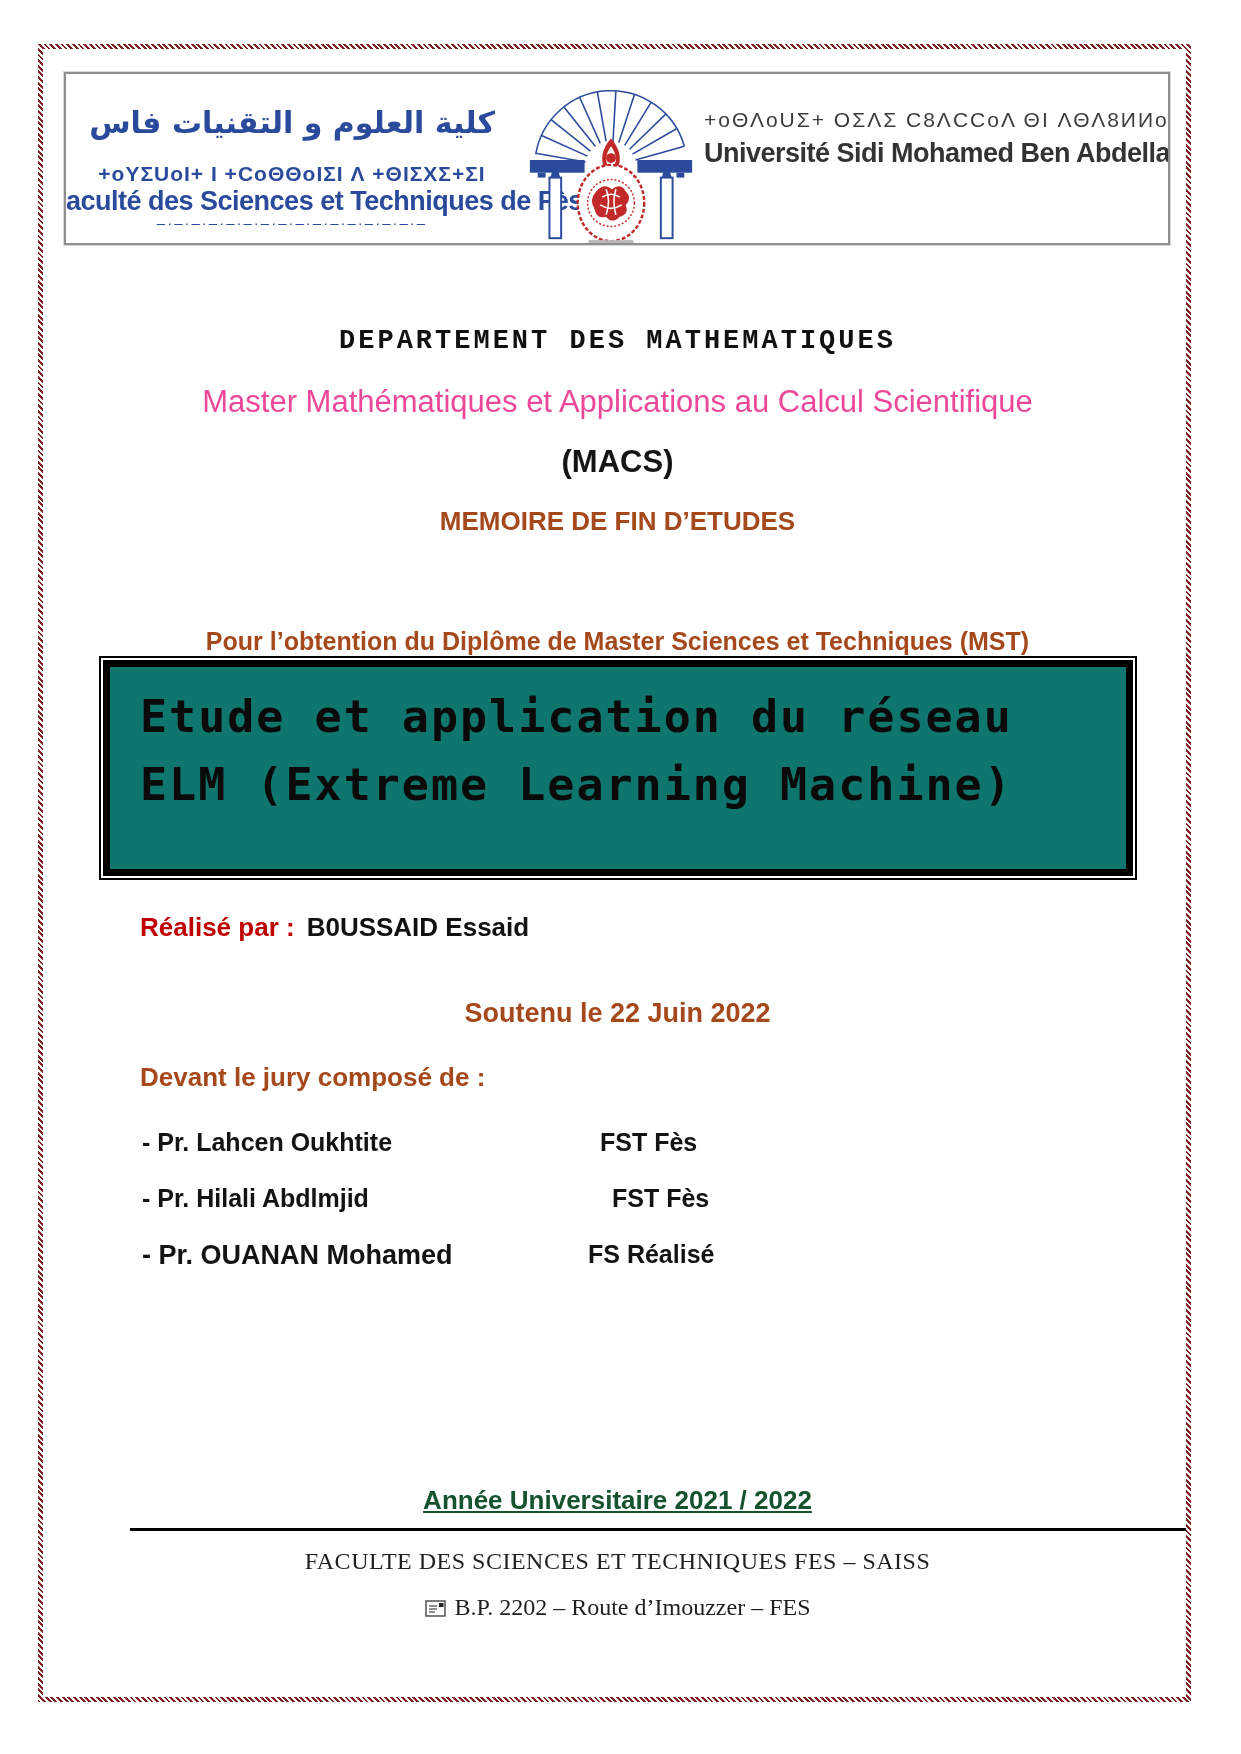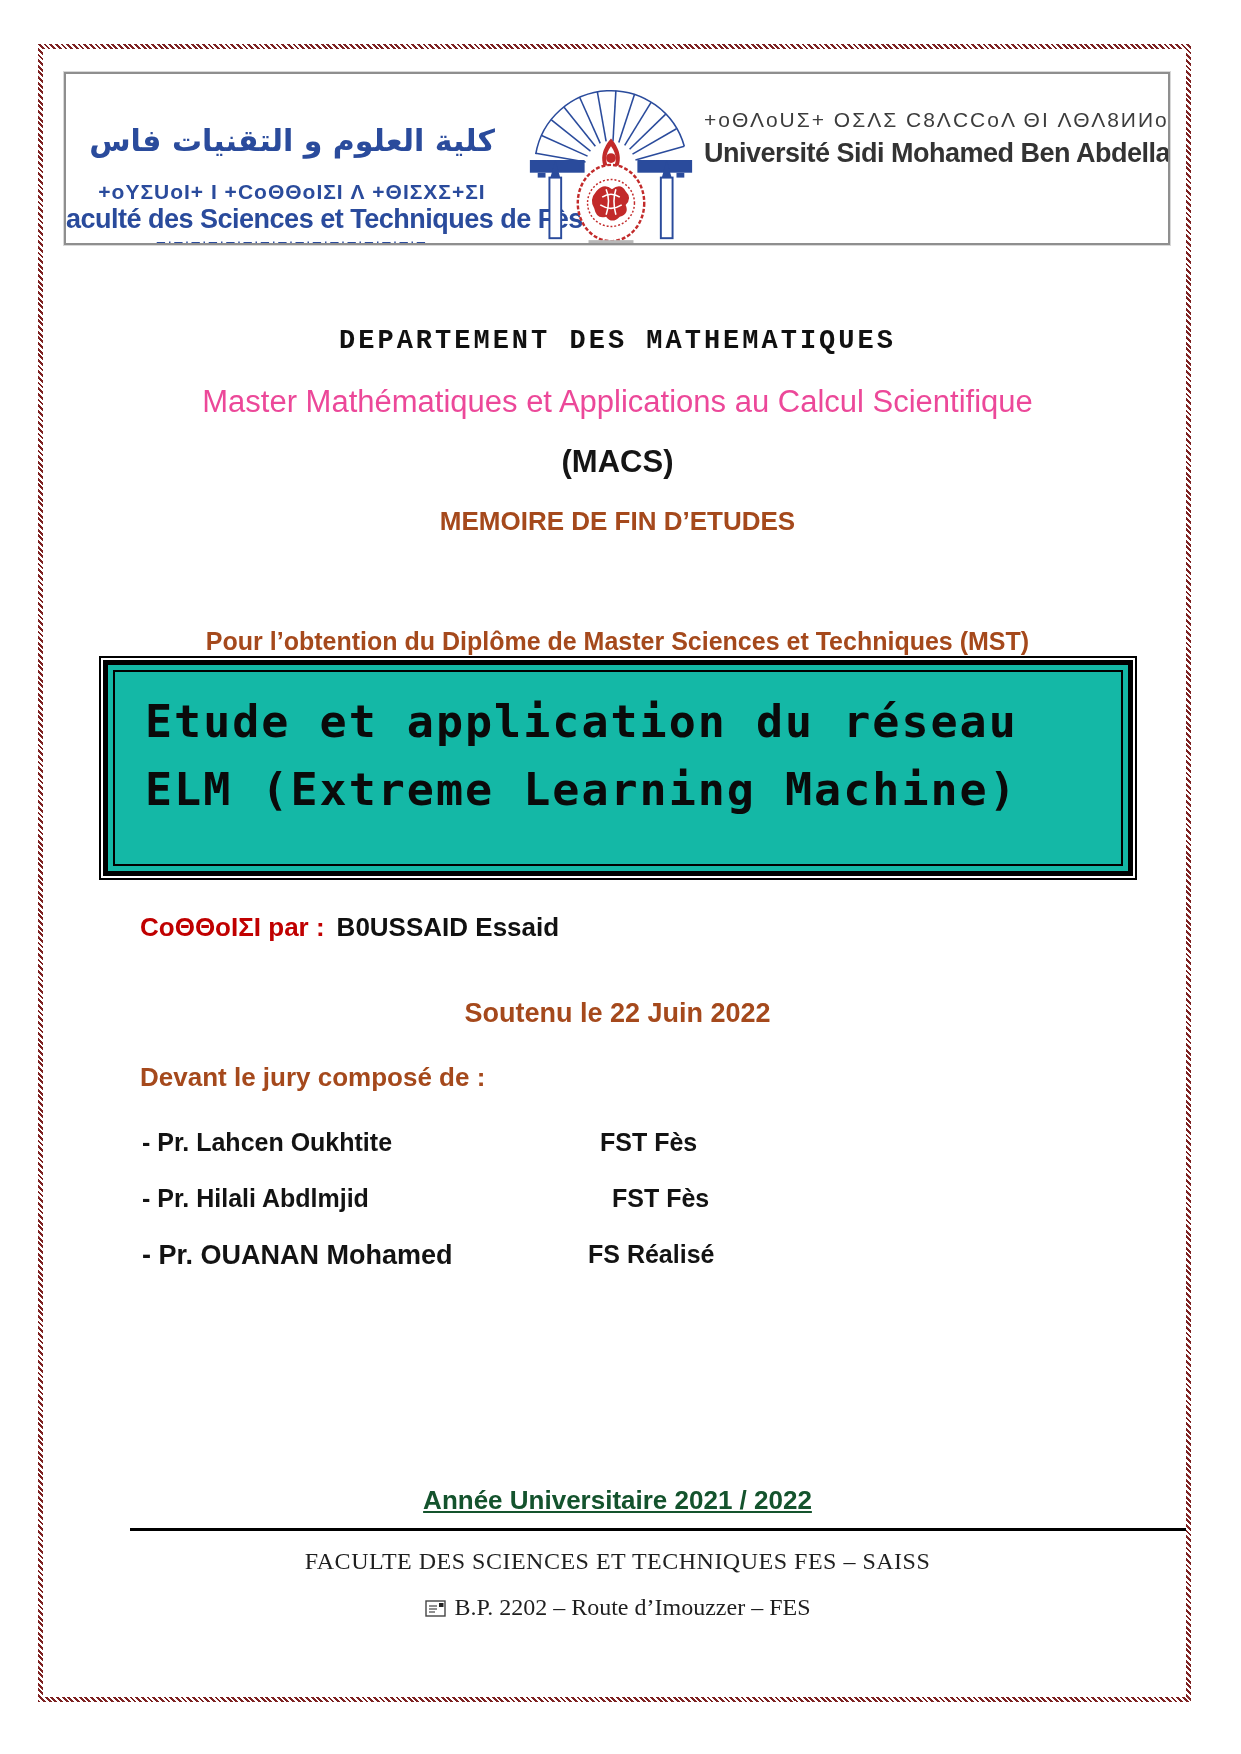--- a/index.html
+++ b/index.html
@@ -9,43 +9,43 @@
   
   .frame { position:absolute; left:38px; top:44px; width:1153px; height:1658px;
            border:5px solid #8b2b2b;
            border-image: repeating-linear-gradient(45deg,#7e2222 0 2px,#ffffff 2px 4px) 5;
            pointer-events:none; }
 
   
   .header-box { position:absolute; left:64px; top:72px; width:1106px; height:173px;
                 background:#ffffff; border:2px solid #8f8f8f;
                 box-shadow:0 0 0 1px #d8d8d8; display:flex; align-items:stretch; overflow:hidden; }
-  .hdr-left  { width:452px; text-align:center; color:#2A4B9C; padding-top:48px; }
+  .hdr-left  { width:452px; text-align:center; color:#2A4B9C; padding-top:30px; }
   .hdr-right { flex:1; text-align:center; color:#2e2e2e; padding-top:26px; overflow:hidden; }
   .hdr-logo  { width:186px; display:flex; justify-content:center; align-items:flex-start; }
   .arabic  { font-family:"DejaVu Sans", sans-serif; font-weight:bold; font-size:30px; line-height:1.25; }
   .tif     { font-weight:bold; font-size:21px; letter-spacing:1px; margin-top:20px; white-space:nowrap; }
   .hdr-latin { font-weight:bold; font-size:27px; letter-spacing:-0.5px; white-space:nowrap; }
   .hdr-right .tif { font-weight:normal; color:#3c3c3c; letter-spacing:2px; margin-top:8px; }
   .hdr-right .hdr-latin { color:#333333; margin-top:6px; }
   .dashdot { font-size:15px; letter-spacing:2px; color:#2A4B9C; line-height:0.8; }
 
   .line { position:absolute; white-space:nowrap; }
   .centered { left:45px; width:1145px; text-align:center; }
 
   .dept { top:326px; font-family:"Liberation Mono","DejaVu Sans Mono",monospace;
           font-weight:bold; font-size:27px; letter-spacing:3px; color:#111; }
   .master { top:384px; font-weight:normal; font-size:31px; color:#ec4899; }
   .macs   { top:444px; font-weight:bold; font-size:31px; color:#151515; }
   .memoire { top:506px; font-weight:bold; font-size:26px; color:#A5491C; }
   .pour    { top:627px; font-weight:bold; font-size:25px; color:#A5491C; }
 
   .title-box { position:absolute; left:103px; top:660px; width:1030px; height:216px;
-               background:#14b8a6; border:5px solid #000; outline:2px solid #000; outline-offset:2px;
-               padding:5px; }
+               background:#0f766e; border:5px solid #000; outline:2px solid #000; outline-offset:2px;
+               }
   .title-inner { width:100%; height:100%; border:2px solid #000; padding:16px 10px 0 30px; }
   .title-text { font-family:"DejaVu Sans Mono","Liberation Mono",monospace; font-weight:bold;
                 font-size:45px; letter-spacing:2px; color:#0a0a0a; line-height:1.5; }
 
   .people { top:912px; left:0; width:1241px; height:40px; }
   .realise { position:absolute; left:140px; top:0; }
   .encadre { position:absolute; left:583px; top:0; }
   .red-label { color:#C00000; font-weight:bold; font-size:26px; }
   .person    { color:#111; font-weight:bold; font-size:26px; margin-left:12px; }
 
@@ -128,21 +128,21 @@
 
 <div class="title-box">
   <div class="title-inner">
     <div class="title-text">Etude et application du réseau</div>
     <div class="title-text">ELM (Extreme Learning Machine)</div>
   </div>
 </div>
 
 <div class="line people">
   <span class="realise">
-    <span class="red-label">CoΘΘoIΣI par :</span><span class="person">B0USSAID Essaid</span>
+    <span class="red-label">Réalisé par :</span><span class="person">B0USSAID Essaid</span>
   </span>
 </div>
 
 <div class="line centered soutenu">Soutenu le 22 Juin 2022</div>
 <div class="line devant">Devant le jury composé de :</div>
 
 <div class="jury-row jr1">
   <span class="jname">- Pr.  Lahcen Oukhtite</span>
   <span class="jaff">FST Fès</span>
 </div>

